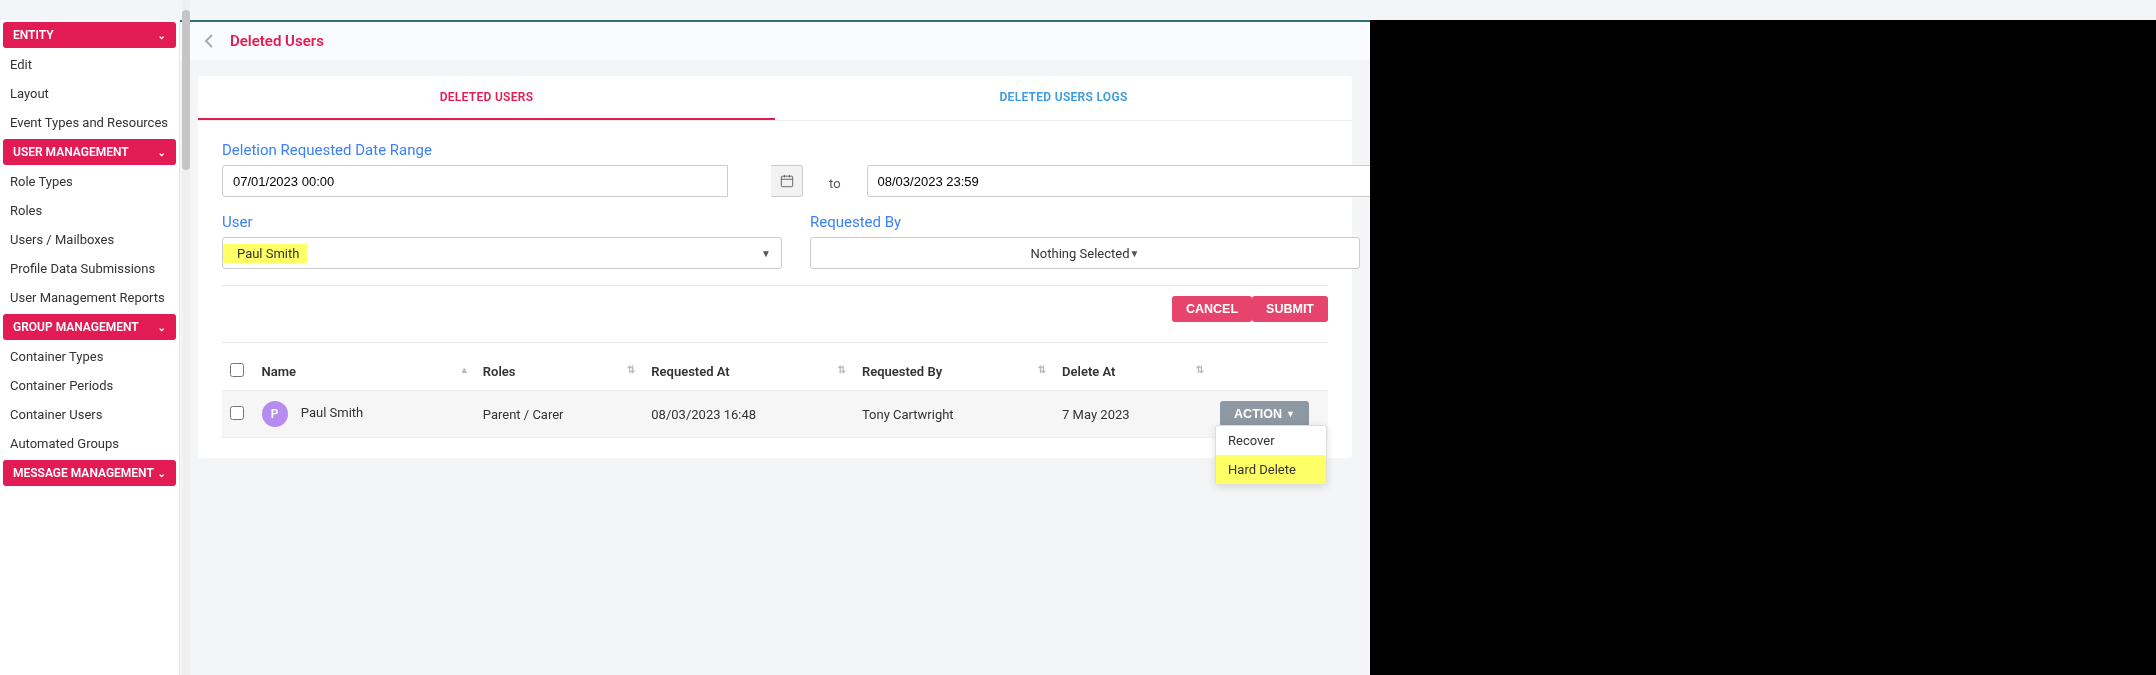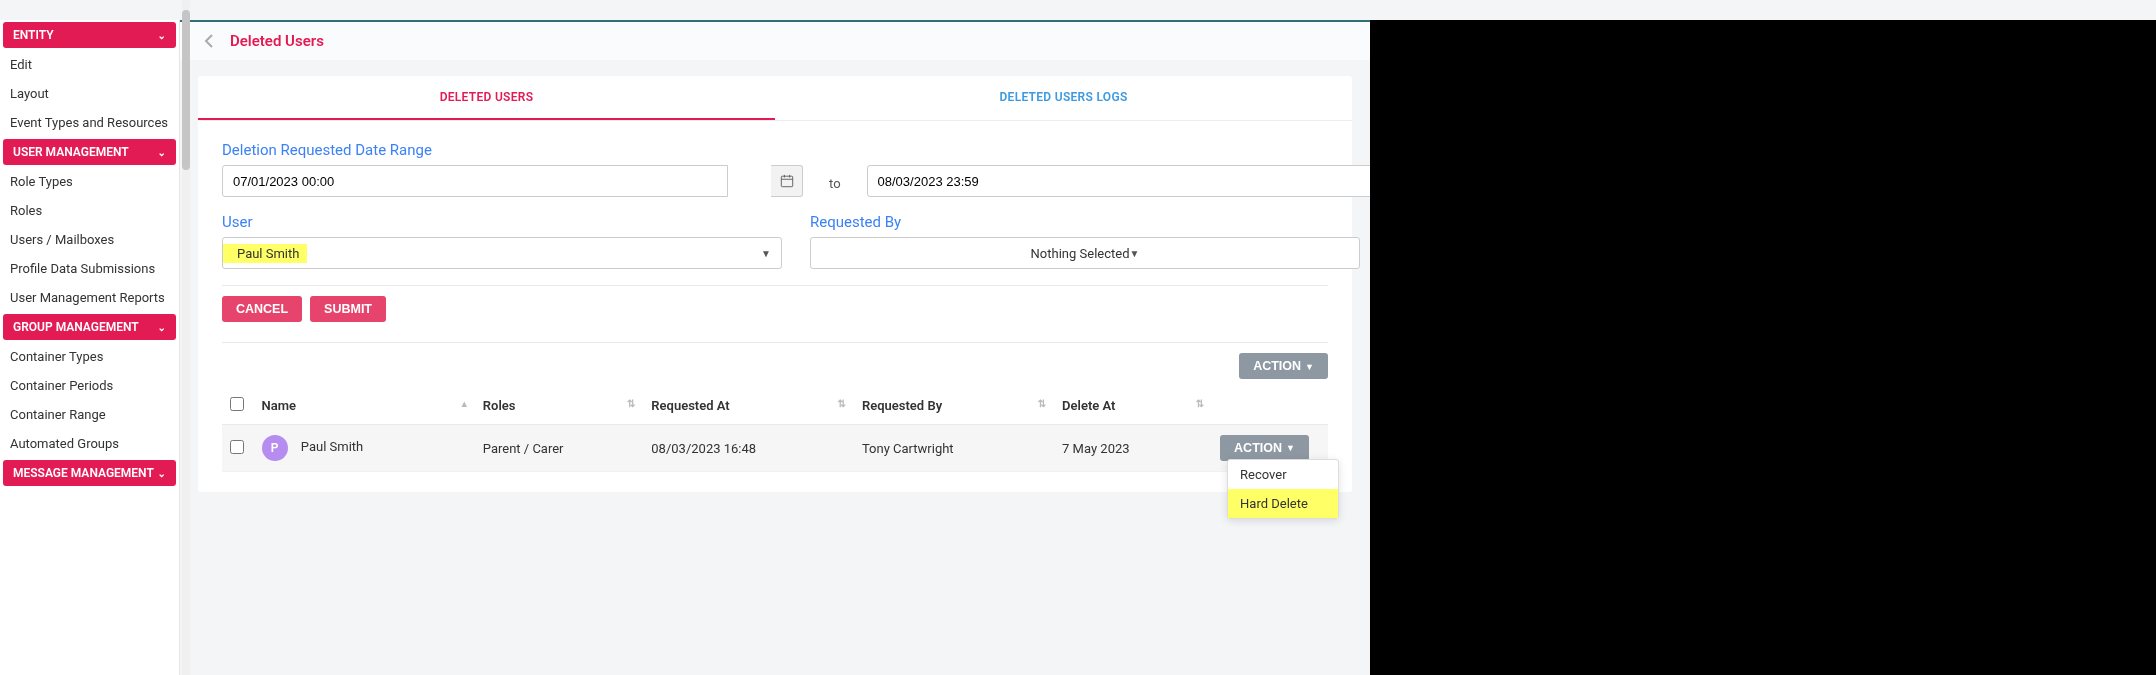--- a/index.html
+++ b/index.html
@@ -39,21 +39,21 @@
   .cal-btn { border:1px solid #ccc; border-left:none; background:#f2f2f2; width:32px; height:32px; border-radius:0 3px 3px 0; display:flex; align-items:center; justify-content:center; cursor:pointer; color:#555; }
   .to-text { font-size:13px; color:#555; padding:0 6px 6px 6px; }
   .select { border:1px solid #ccc; border-radius:3px; padding:6px 10px; font-size:13px; height:32px; display:flex; justify-content:space-between; align-items:center; cursor:pointer; background:#fff; }
   .select .caret { font-size:10px; color:#555; }
   .select-user { width: 560px; }
   .select-req { width: 550px; justify-content: center; }
   .user-chip { background:#ffff66; padding:2px 8px 2px 14px; margin-left:-10px; border-radius:0; font-size:13px; }
 
   .divider { border-top:1px solid #e9e9e9; margin: 10px 24px; }
 
-  .btn-row { display:flex; gap:8px; padding: 0 24px 10px 24px; }
+  .btn-row { display:flex; justify-content:flex-end; padding: 0 24px 10px 24px; }
   .btn { border:none; border-radius:3px; padding:6px 14px; font-size:12.5px; font-weight:600; color:#fff; cursor:pointer; }
   .btn-pink { background:#e6446c; }
   .btn-grey { background:#8d98a3; }
   .btn-grey .caret { margin-left:4px; font-size:9px; }
 
   .action-row { display:flex; justify-content:flex-end; padding: 0 24px 8px 24px; }
 
   .table-wrap { padding: 0 24px 20px 24px; }
   table { width:100%; border-collapse:collapse; font-size:13px; }
   th { text-align:left; font-weight:600; color:#333; padding:10px 8px; border-bottom:1px solid #e9e9e9; position:relative; }
@@ -94,21 +94,21 @@
     <div class="side-item">Users / Mailboxes</div>
     <div class="side-item">Profile Data Submissions</div>
     <div class="side-item">User Management Reports</div>
 
     <div class="section-header">
       <span>GROUP MANAGEMENT</span>
       <span class="chev">⌄</span>
     </div>
     <div class="side-item">Container Types</div>
     <div class="side-item">Container Periods</div>
-    <div class="side-item">Container Range</div>
+    <div class="side-item">Container Users</div>
     <div class="side-item">Automated Groups</div>
 
     <div class="section-header">
       <span>MESSAGE MANAGEMENT</span>
       <span class="chev">⌄</span>
     </div>
   </aside>
 
   <div class="scroll-indicator">
     <div class="scroll-thumb"></div>
@@ -183,25 +183,20 @@
 
       <div class="divider"></div>
 
       <div class="btn-row">
         <button class="btn btn-pink">CANCEL</button>
         <button class="btn btn-pink">SUBMIT</button>
       </div>
 
       <div class="divider"></div>
 
-      <div class="action-row">
-        <button class="btn btn-grey">
-          <span>ACTION</span><span class="caret">▼</span>
-        </button>
-      </div>
 
       <div class="table-wrap">
         <table>
           <thead>
             <tr>
               <th style="width:28px;"><input type="checkbox" class="chk" style=""></th>
               <th style="width:210px;"><span>Name</span><span class="sort-glyph">▴</span></th>
               <th style="width:160px;"><span>Roles</span><span class="sort-glyph">⇅</span></th>
               <th style="width:200px;"><span>Requested At</span><span class="sort-glyph">⇅</span></th>
               <th style="width:190px;"><span>Requested By</span><span class="sort-glyph">⇅</span></th>
@@ -218,21 +213,21 @@
               </td>
               <td>Parent / Carer</td>
               <td>08/03/2023 16:48</td>
               <td>Tony Cartwright</td>
               <td>7 May 2023</td>
               <td style="position:relative;">
                 <button class="btn btn-grey row-action">
                   <span>ACTION</span>
                     <span class="caret">▼</span>
                 </button>
-                <div class="dropdown" style="top:34px; left:15px;">
+                <div class="dropdown" style="top:34px; left:3px;">
                   <div class="dropdown-item">Recover</div>
                   <div class="dropdown-item hl">Hard Delete</div>
                 </div>
               </td>
             </tr>
           </tbody>
         </table>
       </div>
     </section>
   </main>

